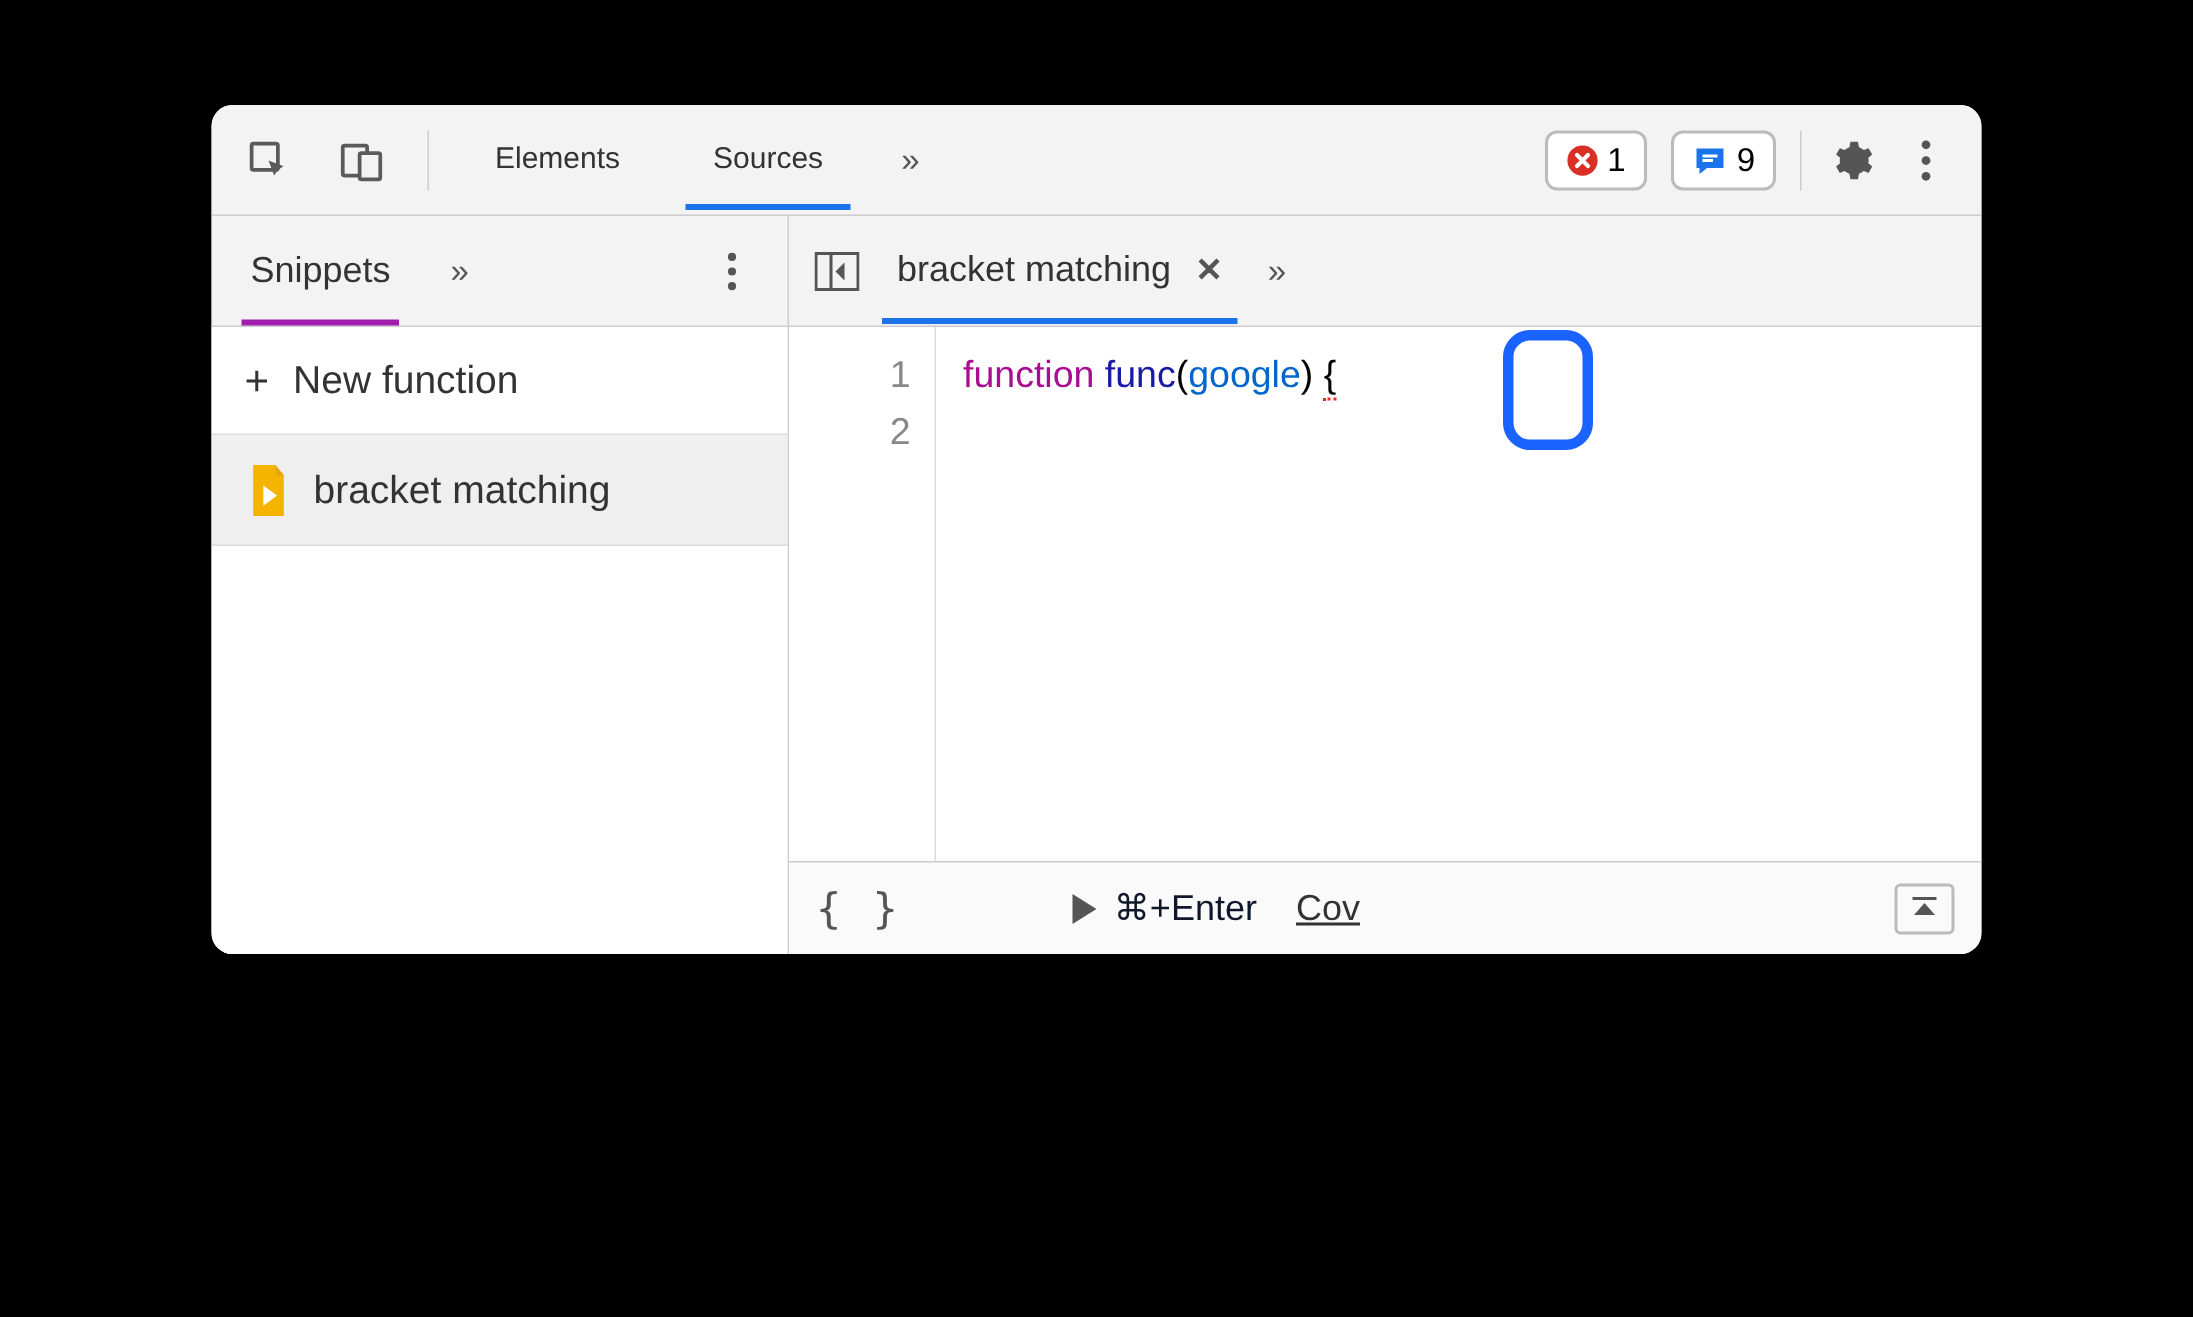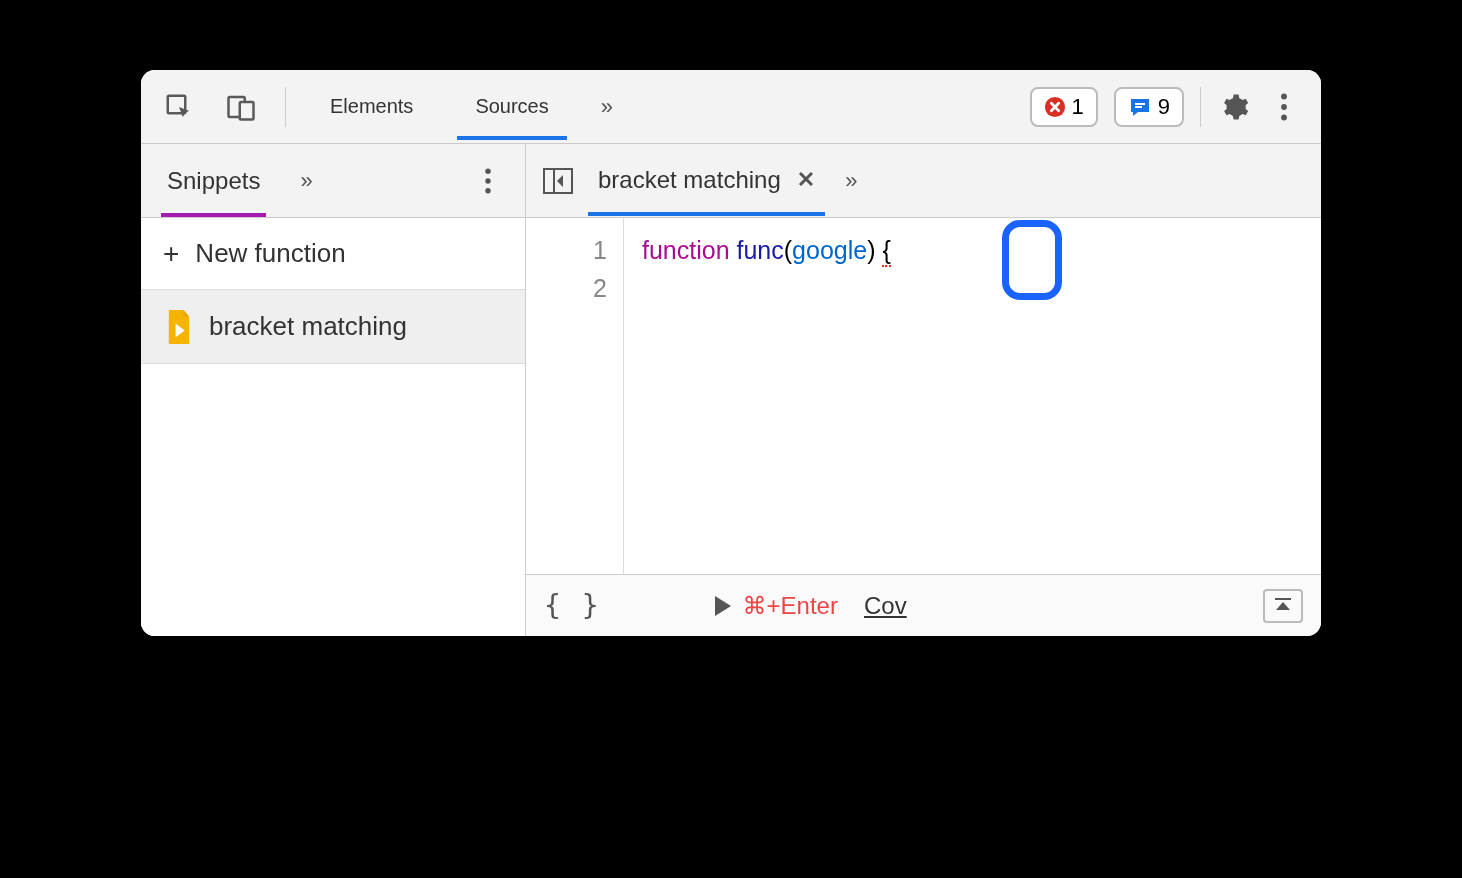--- a/index.html
+++ b/index.html
@@ -58,21 +58,21 @@
     .tok-keyword { color: #aa0d91; text-align: right; }
     .tok-func { color: #1a1aa6; }
     .tok-param { color: #0066cc; }
     .tok-punct { color: #000; }
     .brace-underline { border-bottom: 2px dotted #d93025; padding-bottom: 1px; }
     .highlight-ring { position: absolute; border: 7px solid #1a63ff; border-radius: 18px; width: 60px; height: 80px; top: 2px; left: 378px; pointer-events: none; }
     
     
     .statusbar { height: 62px; border-top: 1px solid #ccc; background: #fafafa; display: flex; align-items: center; padding: 0 18px; gap: 26px; font-size: 24px; color: #333; }
     .sb-pretty { font-family: monospace; font-size: 28px; color: #555; cursor: pointer; letter-spacing: 2px; }
-    .sb-run { display: flex; align-items: center; gap: 10px; color: #ef4444; cursor: pointer; }
+    .sb-run { display: flex; align-items: center; gap: 10px; color: #0f172a; cursor: pointer; }
     .sb-cov { color: #333; overflow: hidden; white-space: nowrap; text-decoration: underline; }
     .sb-spacer { width: 60px; }
     .sb-expand { margin-left: auto; border: 2px solid #bbb; border-radius: 4px; width: 40px; height: 34px; display: flex; align-items: center; justify-content: center; cursor: pointer; }
   </style>
 </head>
 <body>
 
 <div class="window">
 
 

